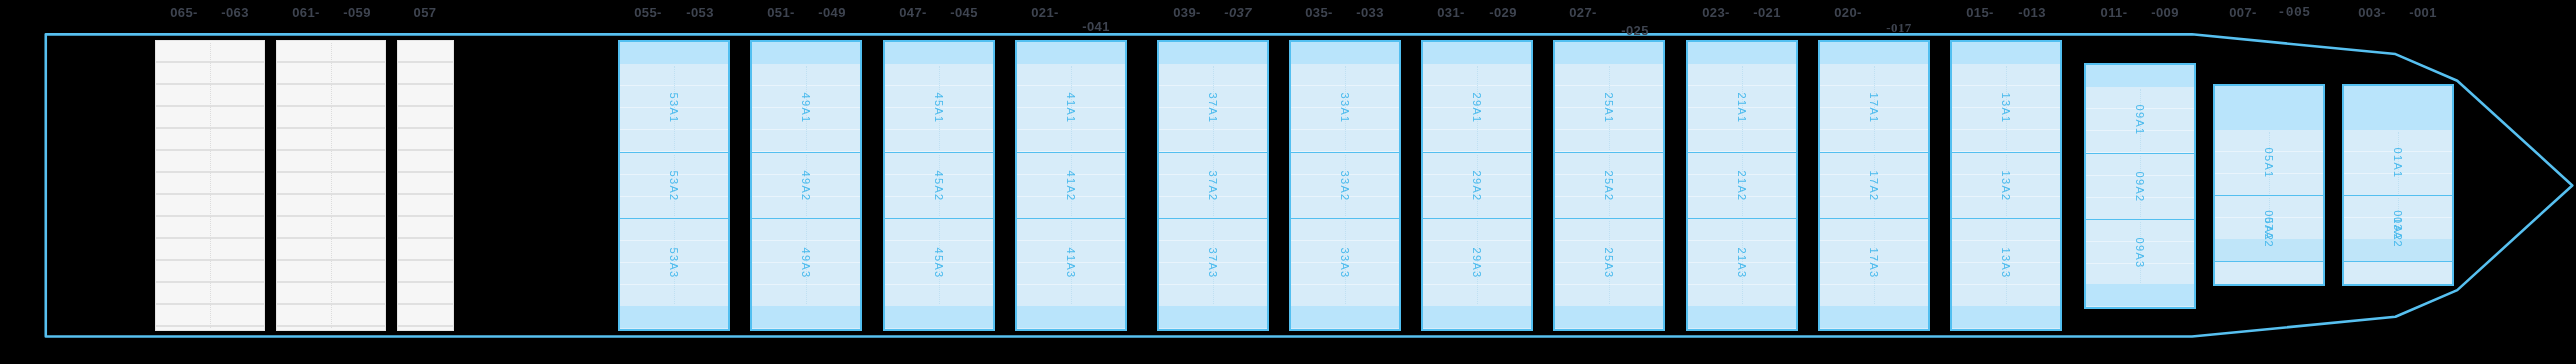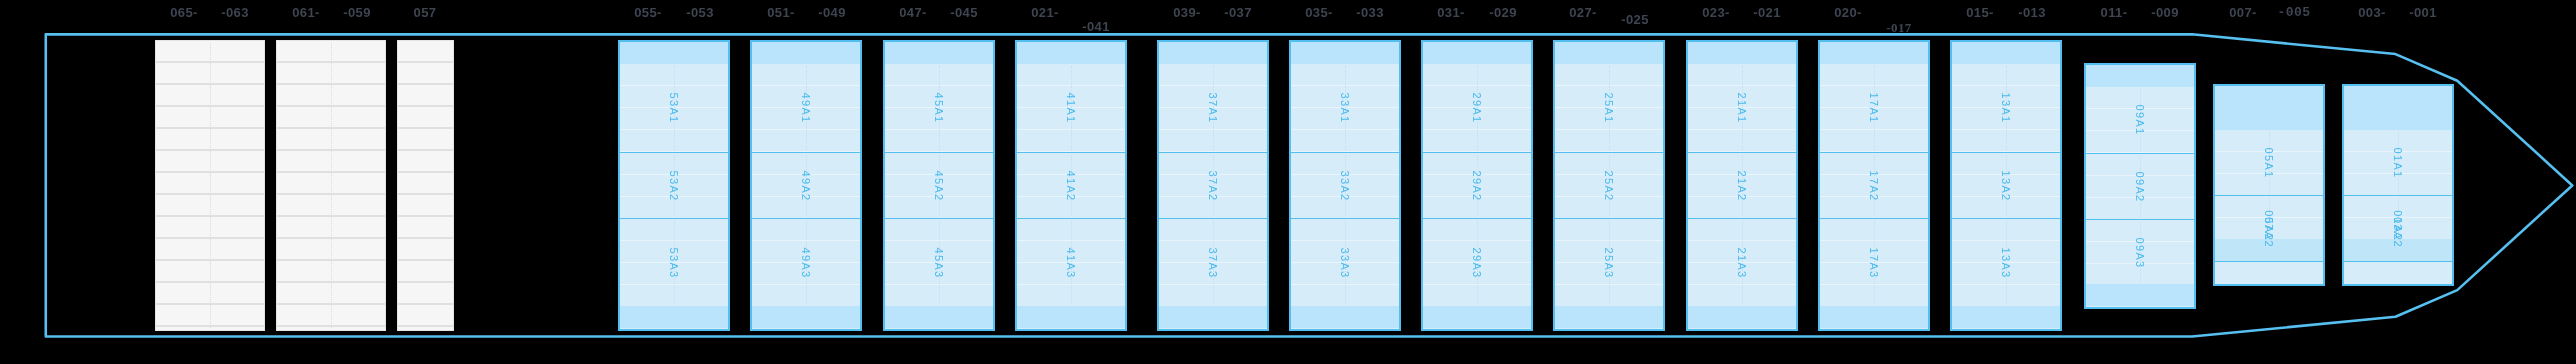--- a/index.html
+++ b/index.html
@@ -293,27 +293,27 @@
       <span class="bay-header" style="left: 425px; top: 5.2px;">057</span>
       <span class="bay-header" style="left: 648px; top: 5.2px;">055-</span>
       <span class="bay-header" style="left: 700px; top: 5.2px;">-053</span>
       <span class="bay-header" style="left: 781px; top: 5.2px;">051-</span>
       <span class="bay-header" style="left: 832px; top: 5.2px;">-049</span>
       <span class="bay-header" style="left: 913px; top: 5.2px;">047-</span>
       <span class="bay-header" style="left: 964px; top: 5.2px;">-045</span>
       <span class="bay-header" style="left: 1045px; top: 5.2px;">021-</span>
       <span class="bay-header" style="left: 1096px; top: 19px;">-041</span>
       <span class="bay-header" style="left: 1187px; top: 5.2px;">039-</span>
-      <span class="bay-header" style="left: 1238px; top: 5.2px;">-037</span>
+      <span class="bay-header" style="left: 1238px; top: 5.2px; font-style: italic;">-037</span>
       <span class="bay-header" style="left: 1319px; top: 5.2px;">035-</span>
       <span class="bay-header" style="left: 1370px; top: 5.2px;">-033</span>
       <span class="bay-header" style="left: 1451px; top: 5.2px;">031-</span>
       <span class="bay-header" style="left: 1503px; top: 5.2px;">-029</span>
       <span class="bay-header" style="left: 1583px; top: 5.2px;">027-</span>
-      <span class="bay-header" style="left: 1635px; top: 12px;">-025</span>
+      <span class="bay-header" style="left: 1635px; top: 23px;">-025</span>
       <span class="bay-header" style="left: 1716px; top: 5.2px;">023-</span>
       <span class="bay-header" style="left: 1767px; top: 5.2px;">-021</span>
       <span class="bay-header" style="left: 1848px; top: 5.2px;">020-</span>
       <span class="bay-header" style="left: 1899px; top: 20px; font-family: Liberation Serif, serif;">-017</span>
       <span class="bay-header" style="left: 1980px; top: 5.2px;">015-</span>
       <span class="bay-header" style="left: 2032px; top: 5.2px;">-013</span>
       <span class="bay-header" style="left: 2114px; top: 5.2px;">011-</span>
       <span class="bay-header" style="left: 2165px; top: 5.2px;">-009</span>
       <span class="bay-header" style="left: 2243px; top: 5.2px; text-align: right;">007-</span>
       <span class="bay-header" style="left: 2294px; top: 5.2px; font-family: Liberation Mono, monospace;">-005</span>

